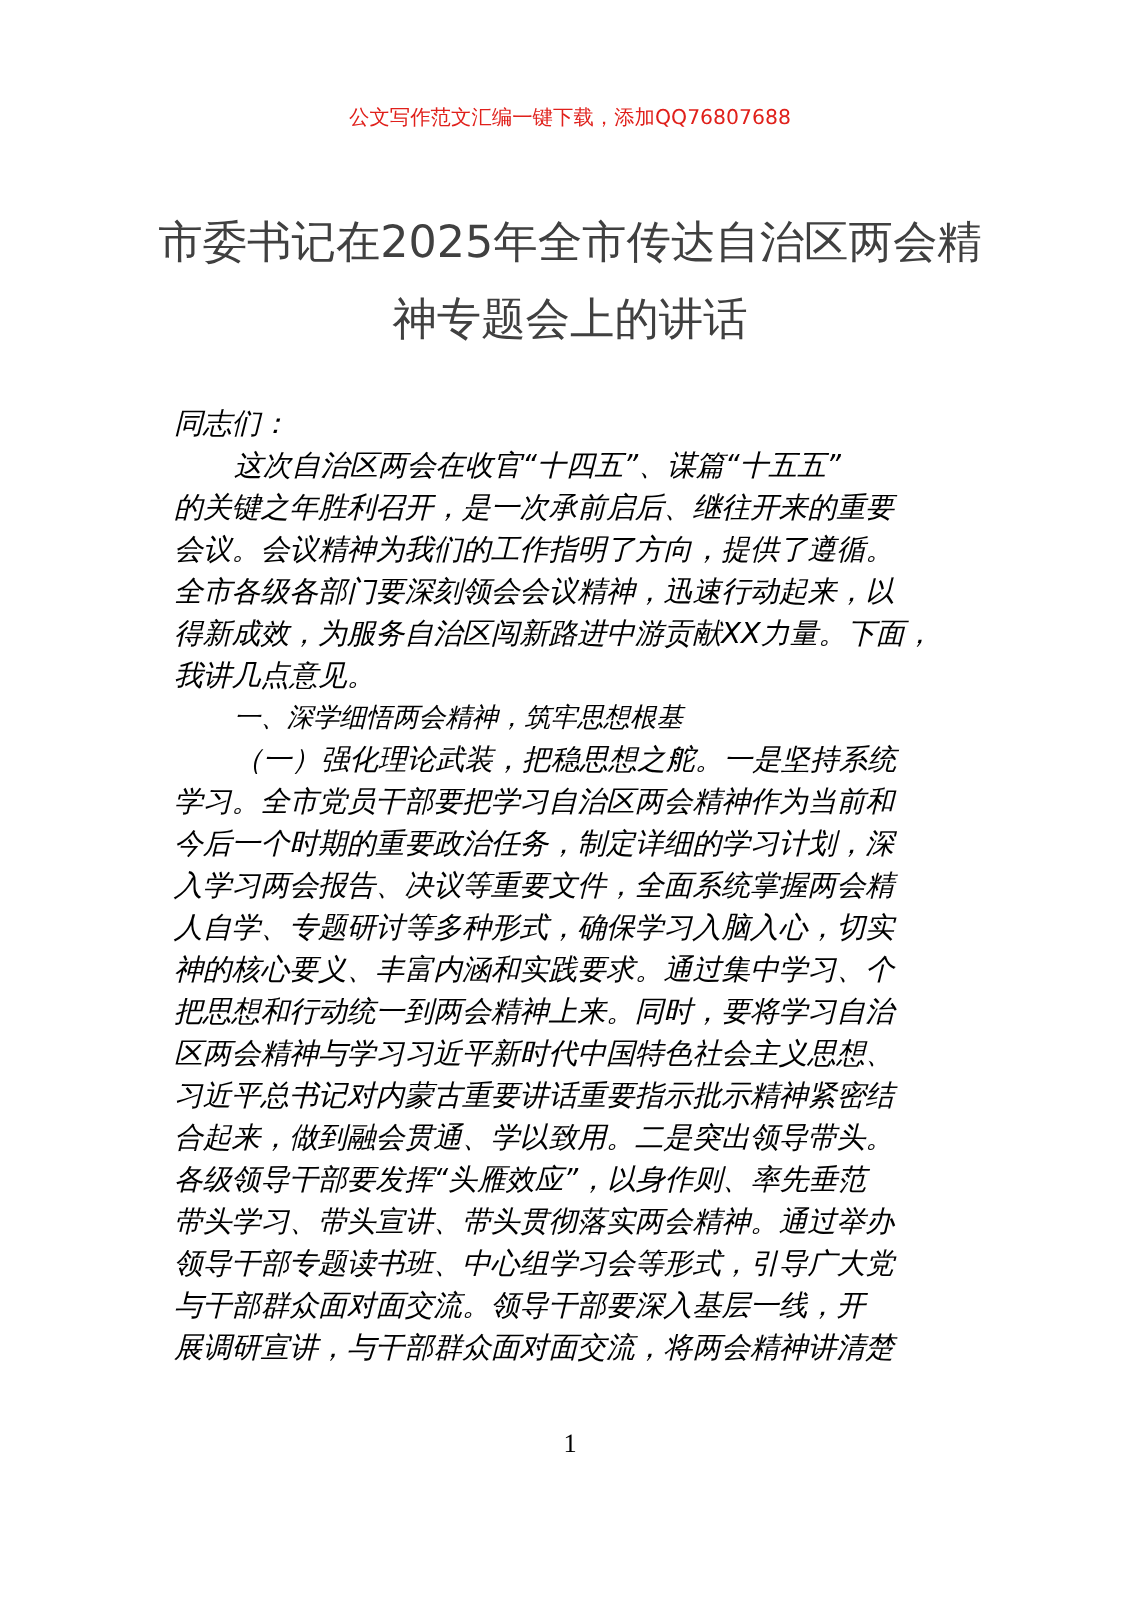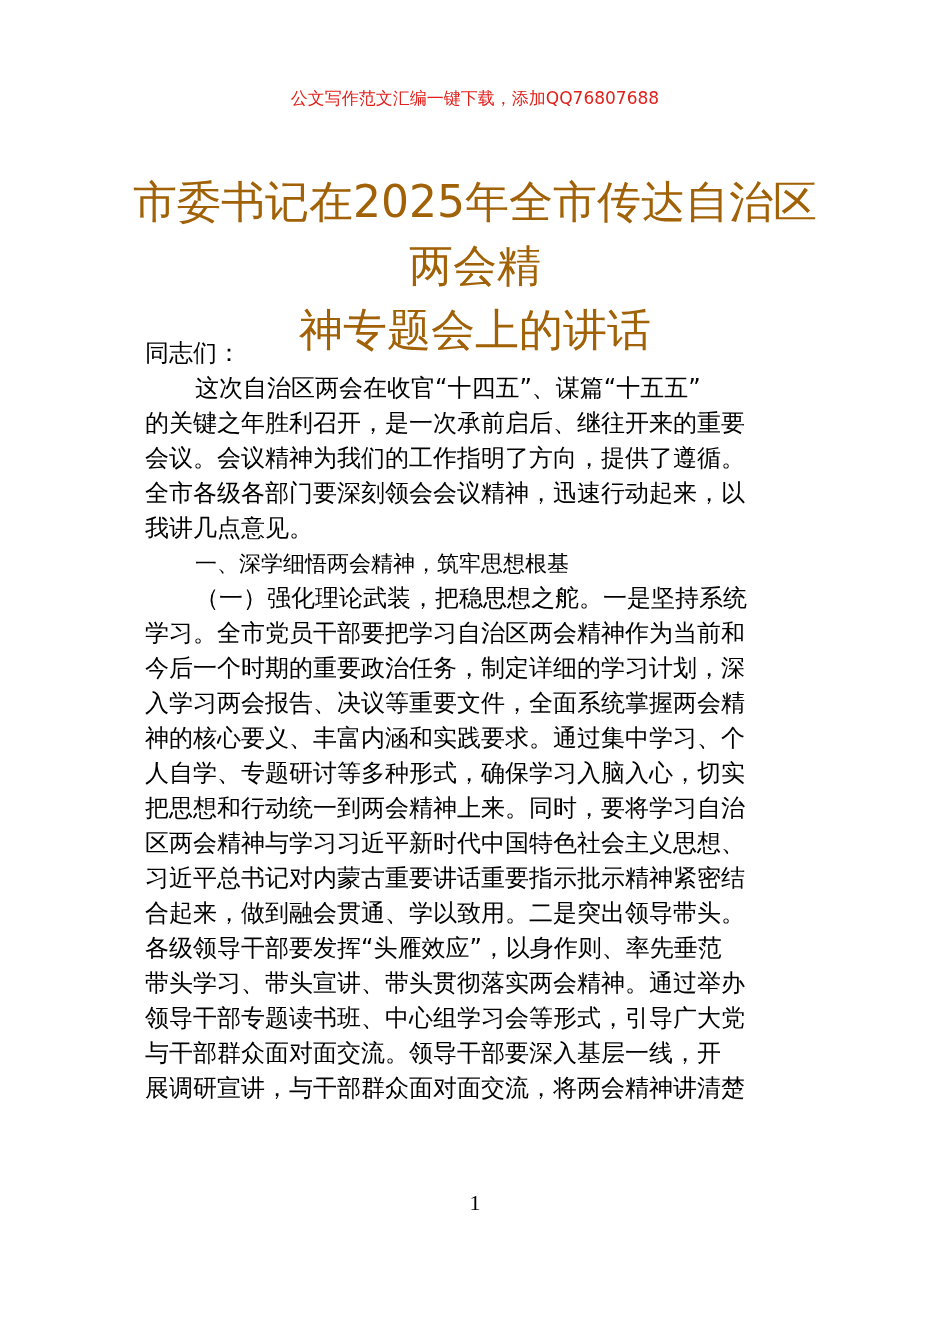--- a/index.html
+++ b/index.html
@@ -32,36 +32,37 @@
       line-height: 28px;
       color: #e0201b;
       letter-spacing: 0px;
     }
     .title {
       position: absolute;
       top: 170px;
       left: 120px;
       width: 710px;
       text-align: center;
-      font-size: 44px;
+      font-size: 37px;
       line-height: 64px;
-      color: #a16207;
+      color: #404040;
     }
     .body-text {
       position: absolute;
       top: 336px;
       left: 145px;
       width: 690px;
       font-size: 24px;
       line-height: 35px;
     }
     .line {
       display: block;
       white-space: nowrap;
       height: 35px;
+      font-style: italic;
     }
     .indent { padding-left: 50px; }
     .indent-h { padding-left: 50px; font-weight: normal; font-size: 22px; }
     .page-number {
       position: absolute;
       top: 1188px;
       left: 0;
       width: 950px;
       text-align: center;
       font-family: "Liberation Serif", "DejaVu Serif", serif;
@@ -80,28 +81,29 @@
     <div>市委书记在2025年全市传达自治区两会精</div>
     <div>神专题会上的讲话</div>
   </div>
 
   <div class="body-text">
     <span class="line">同志们：</span>
     <span class="line indent">这次自治区两会在收官“十四五”、谋篇“十五五”</span>
     <span class="line">的关键之年胜利召开，是一次承前启后、继往开来的重要</span>
     <span class="line">会议。会议精神为我们的工作指明了方向，提供了遵循。</span>
     <span class="line">全市各级各部门要深刻领会会议精神，迅速行动起来，以</span>
+    <span class="line">得新成效，为服务自治区闯新路进中游贡献XX力量。下面，</span>
     <span class="line">我讲几点意见。</span>
     <span class="line indent-h">一、深学细悟两会精神，筑牢思想根基</span>
     <span class="line indent">（一）强化理论武装，把稳思想之舵。一是坚持系统</span>
     <span class="line">学习。全市党员干部要把学习自治区两会精神作为当前和</span>
     <span class="line">今后一个时期的重要政治任务，制定详细的学习计划，深</span>
     <span class="line">入学习两会报告、决议等重要文件，全面系统掌握两会精</span>
+    <span class="line">人自学、专题研讨等多种形式，确保学习入脑入心，切实</span>
     <span class="line">神的核心要义、丰富内涵和实践要求。通过集中学习、个</span>
-    <span class="line">人自学、专题研讨等多种形式，确保学习入脑入心，切实</span>
     <span class="line">把思想和行动统一到两会精神上来。同时，要将学习自治</span>
     <span class="line">区两会精神与学习习近平新时代中国特色社会主义思想、</span>
     <span class="line">习近平总书记对内蒙古重要讲话重要指示批示精神紧密结</span>
     <span class="line">合起来，做到融会贯通、学以致用。二是突出领导带头。</span>
     <span class="line">各级领导干部要发挥“头雁效应”，以身作则、率先垂范</span>
     <span class="line">带头学习、带头宣讲、带头贯彻落实两会精神。通过举办</span>
     <span class="line">领导干部专题读书班、中心组学习会等形式，引导广大党</span>
     <span class="line">与干部群众面对面交流。领导干部要深入基层一线，开</span>
     <span class="line">展调研宣讲，与干部群众面对面交流，将两会精神讲清楚</span>
   </div>

